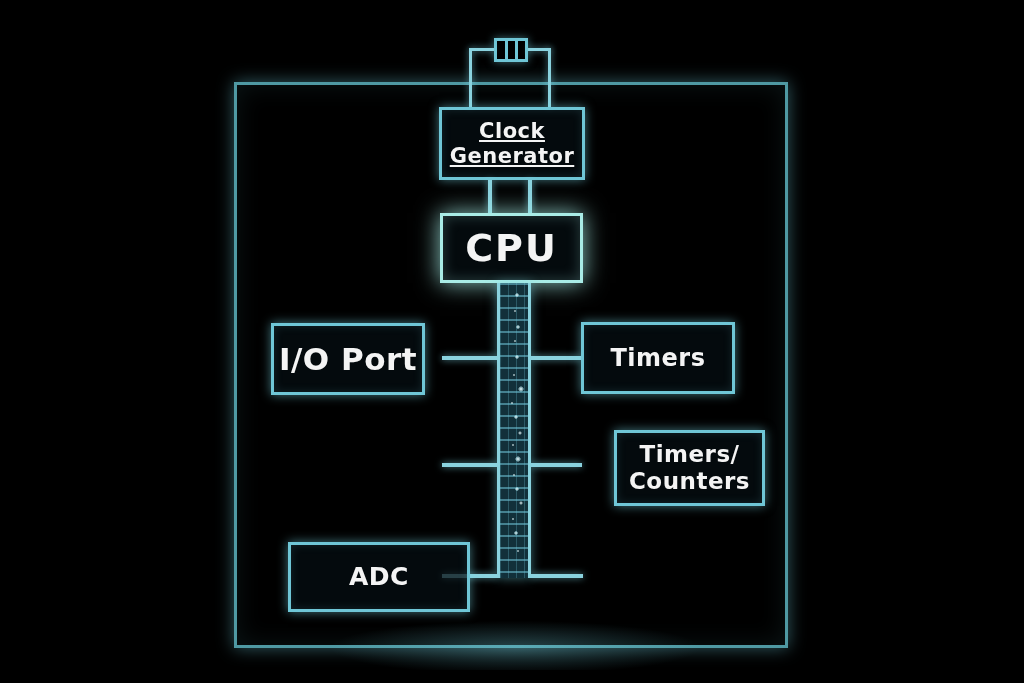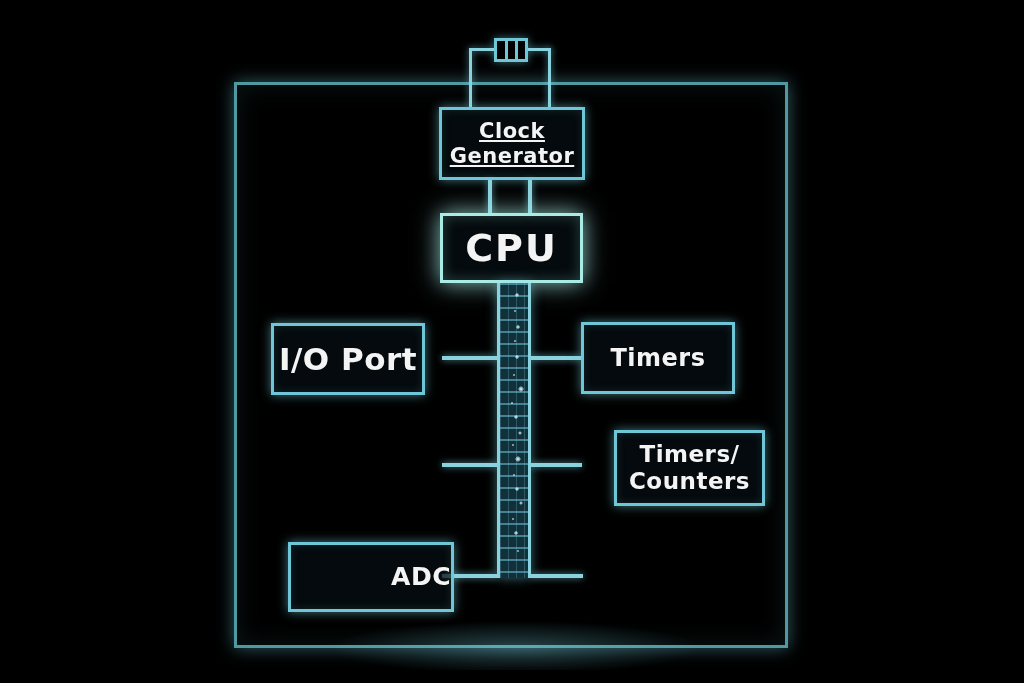--- a/index.html
+++ b/index.html
@@ -46,21 +46,21 @@
     left:440px;top:213px;width:143px;height:70px;font-size:38px;
     border:3px solid var(--cpu_border);
     box-shadow:0 0 22px rgba(165,236,230,.85), inset 0 0 14px rgba(165,236,230,.25);
     letter-spacing:2px;
     text-align:center;
   }
   .io{left:271px;top:323px;width:154px;height:72px;font-size:31px;}
   .mem{left:581px;top:322px;width:154px;height:72px;font-size:24px;}
   .serial{left:288px;top:431px;width:154px;height:75px;font-size:23px;}
   .timers{left:582px;top:430px;width:151px;height:76px;font-size:23px;margin-left:32px;}
-  .adc{left:288px;top:542px;width:166px;height:70px;font-size:25px;justify-content:flex-end;}
+  .adc{left:288px;top:542px;width:182px;height:70px;font-size:25px;}
   .intc{left:583px;top:542px;width:154px;height:70px;font-size:23px;}
   
   .crystal{
     position:absolute;left:494px;top:38px;width:34px;height:24px;box-sizing:border-box;
     border:3px solid var(--box_border);
     box-shadow:0 0 8px rgba(120,215,230,.5);
   }
   .crystal .cdiv{position:absolute;top:0;bottom:0;width:3px;background:var(--box_border);}
   .crystal .d1{left:8px;} .crystal .d2{left:18px;}
   

